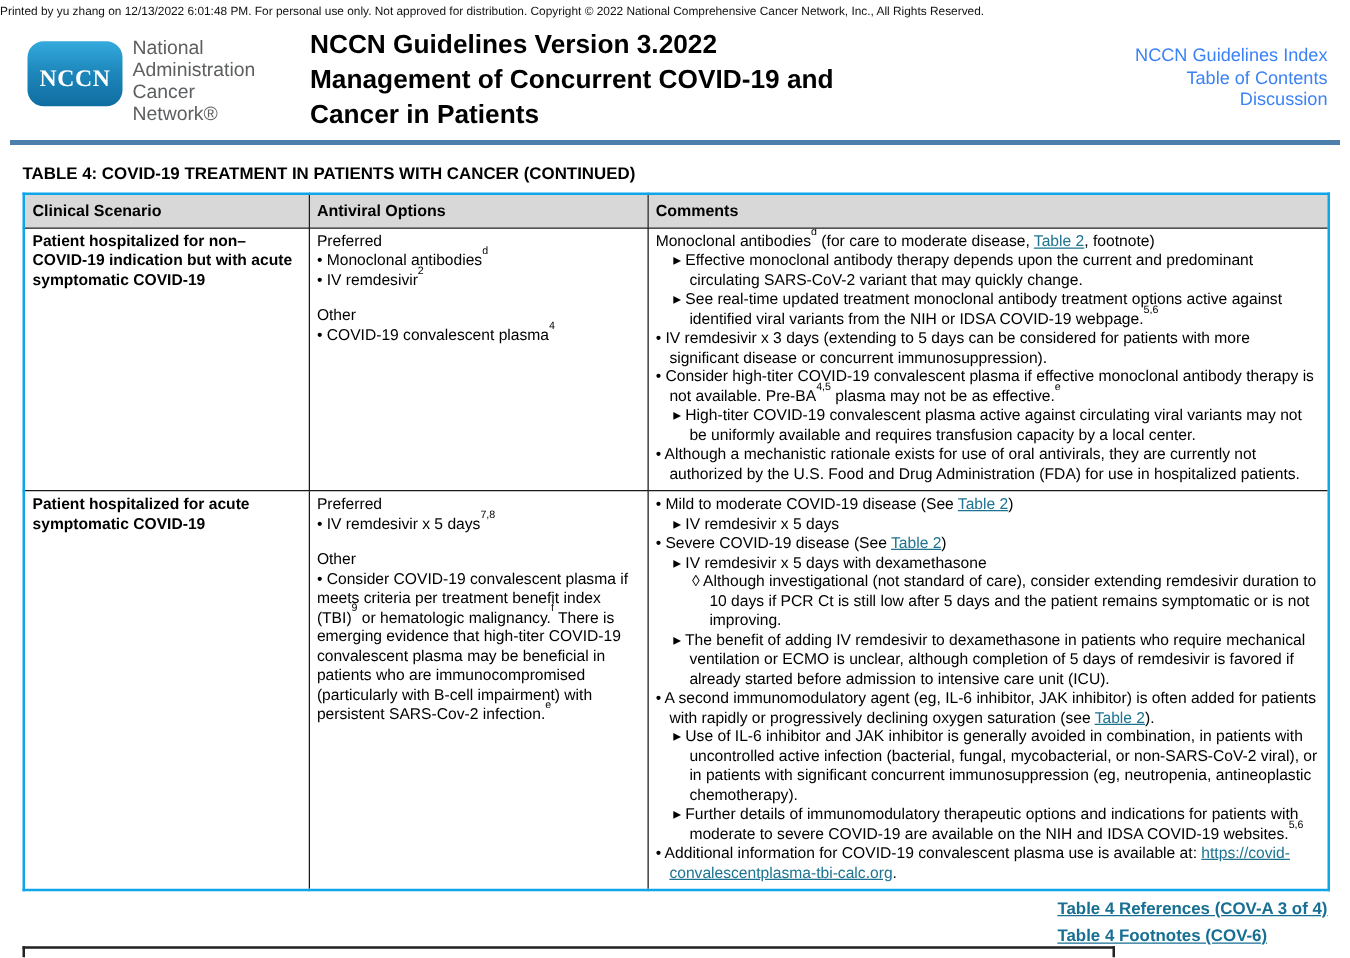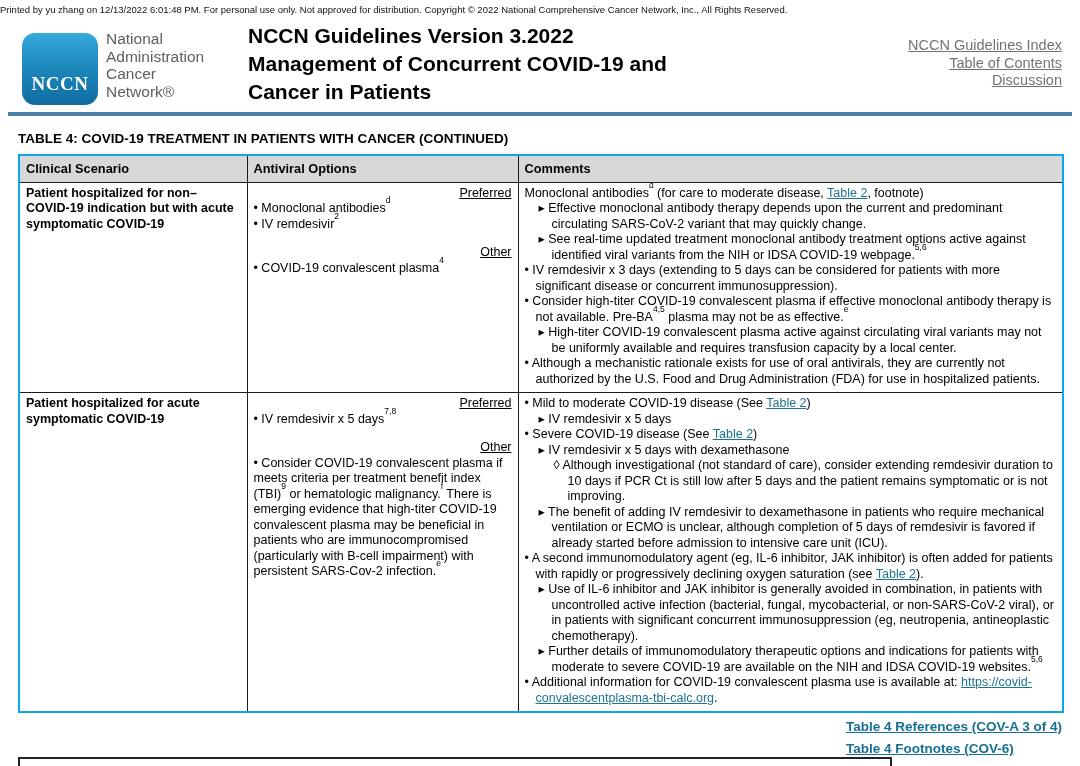--- a/index.html
+++ b/index.html
@@ -1,45 +1,45 @@
 <!DOCTYPE html>
 <html><head>
 <meta charset="utf-8">
 <style>
   html,body{margin:0;padding:0;background:#ffffff;}
   .page{position:relative;width:1080px;height:766px;overflow:hidden;background:#fff;
         font-family:"Liberation Sans", sans-serif;color:#000;}
   .copyright{position:absolute;top:4px;left:0;font-size:9.5px;color:#111;white-space:nowrap;}
   
-  .logo{position:absolute;top:33px;left:22px;width:76px;height:72px;border-radius:13px;
+  .logo{position:absolute;top:33px;left:22px;width:76px;height:52px;border-radius:13px;
         background:linear-gradient(180deg,#35aadd 0%,#1e89bd 45%,#0f6da0 100%);
         display:flex;align-items:flex-end;justify-content:center;}
   .logo-text{font-family:"Liberation Serif", serif;font-weight:bold;color:#fff;font-size:19px;
         letter-spacing:.5px;margin-bottom:10px;}
   .org{position:absolute;top:30px;left:106px;font-size:15.5px;line-height:17.5px;color:#5c5e60;}
   .titles{position:absolute;top:22px;left:248px;font-size:21px;line-height:28px;font-weight:bold;color:#000;}
   .nav{position:absolute;top:37px;right:18px;text-align:right;font-size:14.5px;line-height:17.5px;}
-  .nav a{display:block;color:#737373;text-decoration:underline;cursor:pointer;}
+  .nav a{display:block;color:#3b82f6;cursor:pointer;}
   .rule{position:absolute;top:112px;left:8px;width:1064px;height:4px;background:#4c7fab;}
   
   .table-title{position:absolute;top:131px;left:18px;font-size:13.5px;font-weight:bold;}
   table.gtable{position:absolute;top:154px;left:18px;width:1044px;border-collapse:collapse;
         table-layout:fixed;font-size:12.5px;line-height:1.24;}
   table.gtable th, table.gtable td{border:1px solid #1a1a1a;vertical-align:top;text-align:left;
         padding:3px 6px 5px 6px;overflow:hidden;}
   table.gtable{border:2px solid #0ea5e9;}
   table.gtable th{background:#d8d8d8;font-size:12.8px;padding:5px 6px;}
   col.c1{width:228px;} col.c2{width:271px;} col.c3{width:545px;}
   td.scenario{font-weight:bold;}
   .para{margin:0;}
   .lvl0{padding-left:11px;text-indent:-11px;}
   .lvl1{padding-left:27px;text-indent:-13px;}
   .lvl2{padding-left:43px;text-indent:-14px;}
   .nohang{padding-left:0;text-indent:0;}
-  .und{text-decoration:underline;text-align:right;}
+  .und{}
   .gap{margin-top:13px;}
   sup{font-size:0.68em;line-height:0;position:relative;top:-0.45em;}
   a.tlink{color:#1d7390;text-decoration:underline;cursor:pointer;}
   .bullet{white-space:pre;}
   
   .footer-links{position:absolute;top:719px;right:18px;text-align:left;}
   .footer-links a{display:block;color:#176f93;font-weight:bold;font-size:13.5px;line-height:16px;
         text-decoration:underline;margin-bottom:6px;cursor:pointer;}
   .partial-box{position:absolute;top:757px;left:18px;width:870px;height:12px;
         border:2px solid #222;border-bottom:none;background:#fff;}

